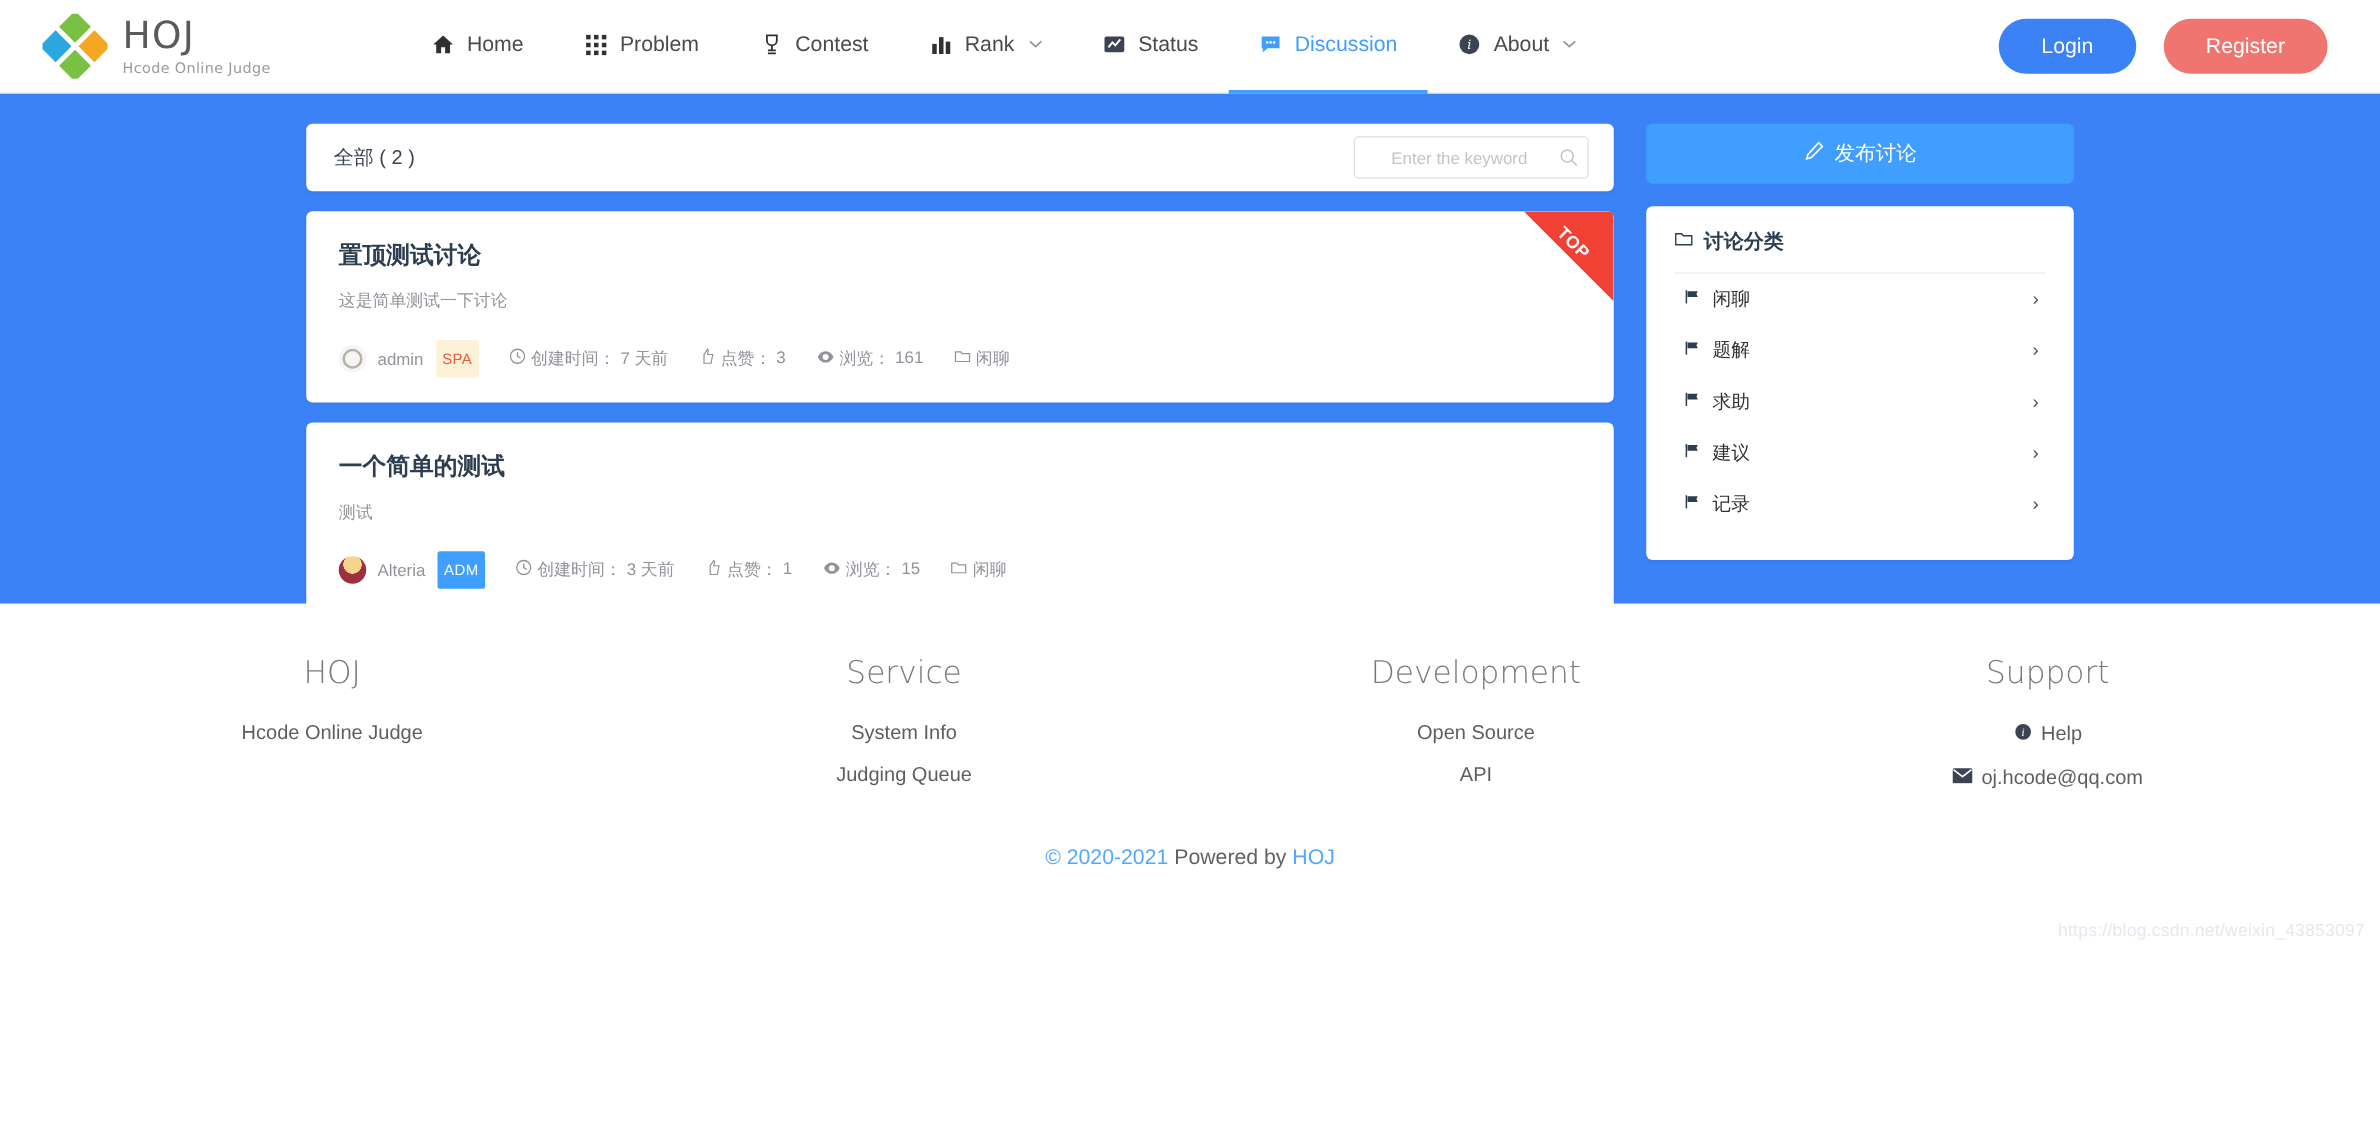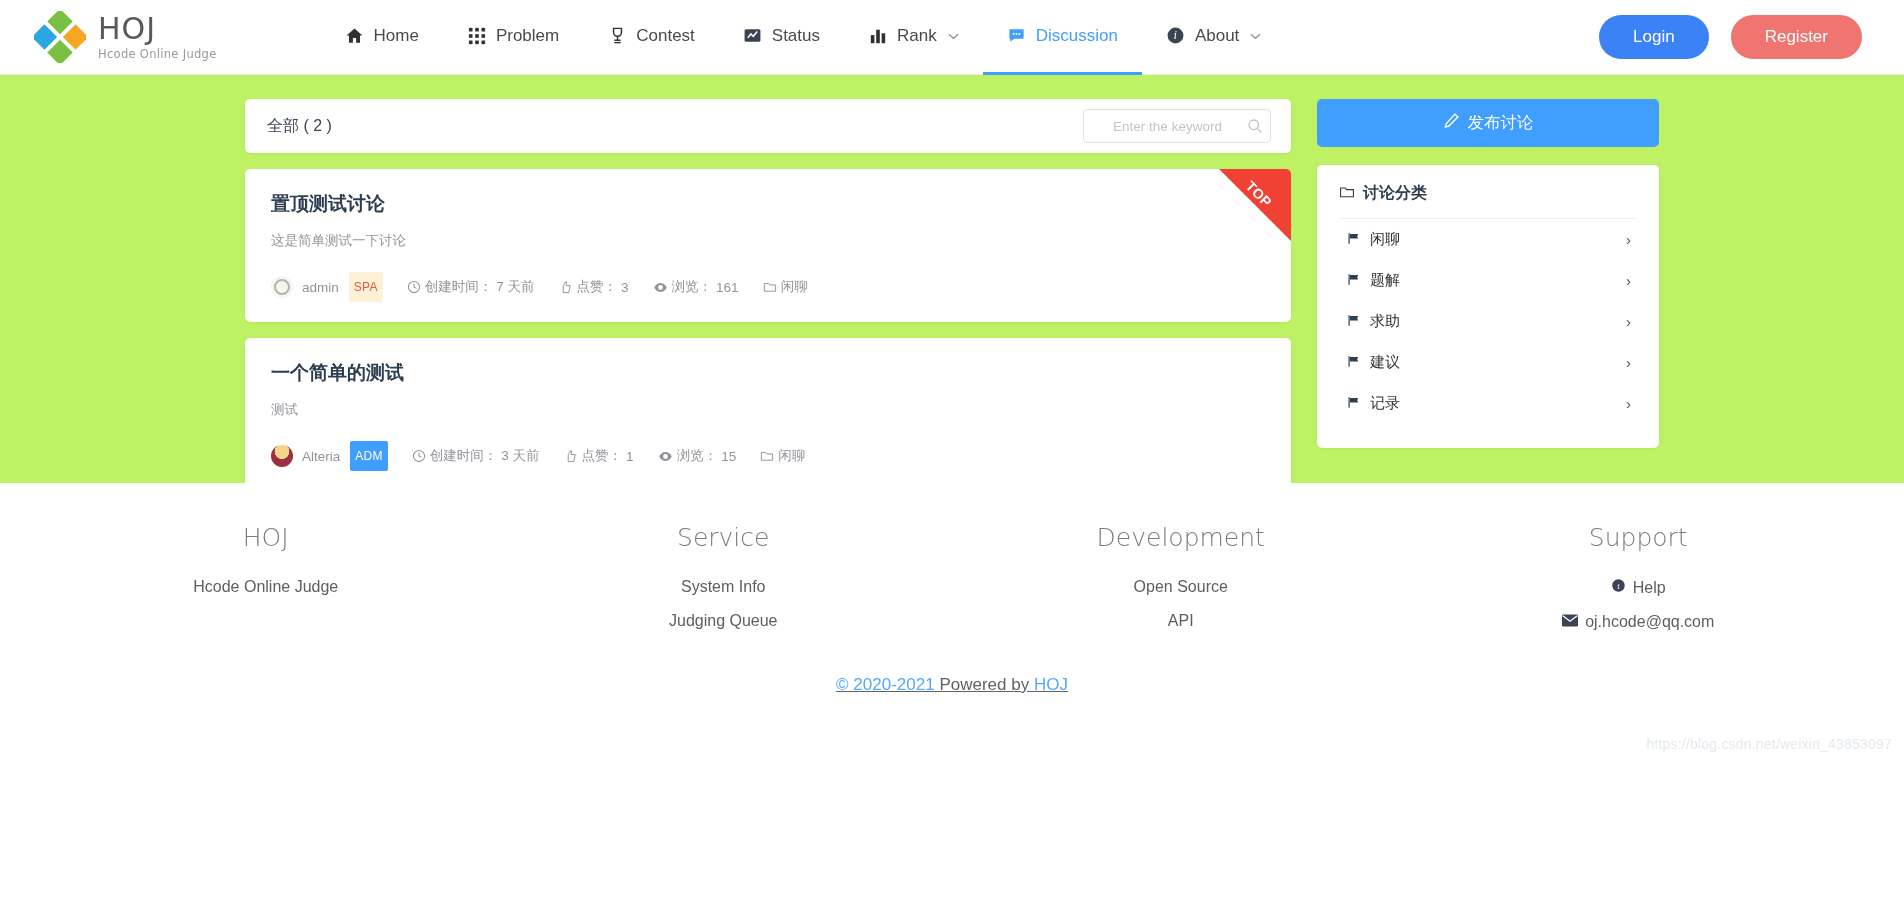--- a/index.html
+++ b/index.html
@@ -66,21 +66,21 @@
     border: none; border-radius: 22px;
     padding: 0 34px; height: 44px;
     font-size: 17px; color: #fff; cursor: pointer;
     font-family: "Liberation Sans", sans-serif;
   }
   .btn-login { background: #3b82f6; }
   .btn-register { background: #f07470; }
 
   
   .page {
-    background: #bef264;
+    background: #3b82f6;
     height: 408px;
     position: relative;
   }
   .container {
     display: flex;
     gap: 26px;
     padding: 24px 0 0 0;
     width: 1414px;
     margin: 0 auto;
   }
@@ -152,21 +152,21 @@
   }
   .meta-user { color: #909399; margin-left: 3px; margin-right: 4px; text-align: center; }
   .badge {
     font-size: 12px; font-weight: normal;
     padding: 8px 5px; border-radius: 2px;
     letter-spacing: 0.3px;
   }
   .badge-spa { background: #fdf2d8; color: #e65c3c; }
   .badge-adm { background: #409eff; color: #ffffff; }
   .meta-sep { display: inline-block; width: 12px; }
-  .meta-group { display: inline-flex; align-items: center; gap: 4px; }
+  .meta-group { display: inline-flex; align-items: flex-start; gap: 4px; }
   .meta-icon { display: inline-flex; align-items: center; color: #909399; }
 
   .ribbon {
     position: absolute; top: 0; right: 0;
     width: 72px; height: 72px; overflow: hidden;
     pointer-events: none;
   }
   .ribbon::before {
     content: ""; position: absolute;
     width: 0; height: 0;
@@ -242,21 +242,21 @@
     margin-bottom: 26px;
   }
   .foot-link {
     font-size: 16px; color: #5e5e5e;
     margin-bottom: 16px;
     display: flex; align-items: center; justify-content: center; gap: 7px;
     cursor: pointer;
   }
   .foot-copy {
     text-align: center; margin-top: 28px;
-    font-size: 17px; color: #606266; text-decoration: underline;
+    font-size: 17px; color: #606266;
   }
   .foot-copy .blue { color: #52a8ff; }
   .watermark {
     position: absolute; right: 12px; bottom: 6px;
     font-size: 14px; color: #e3e9ee;
     letter-spacing: 0.2px;
   }
 </style>
 </head>
 <body>
@@ -315,42 +315,42 @@
             <path d="M12 13v5"></path>
             <path d="M8 21h8"></path>
             <path d="M8 18h8"></path>
         </svg>
       </span>
       <span>Contest</span>
     </div>
 
     <div class="nav-item">
       <span class="nav-icon">
-        <svg width="19" height="19" viewBox="0 0 24 24">
-            <rect x="2" y="4" width="20" height="16" rx="2" fill="#3c4353"></rect>
-            <polyline points="6,15 10,10 13,13 18,7" fill="none" stroke="#fff" stroke-width="2"></polyline>
-          </svg>
-      </span>
-      <span>Status</span>
-    </div>
-
-    <div class="nav-item">
-      <span class="nav-icon">
         <svg width="18" height="18" viewBox="0 0 20 20" fill="#303133">
             <rect x="2" y="9" width="4" height="9"></rect>
             <rect x="8" y="3" width="4" height="15"></rect>
             <rect x="14" y="7" width="4" height="11"></rect>
           </svg>
       </span>
       <span>Rank</span>
       <span class="nav-caret">
         <svg width="11" height="8" viewBox="0 0 12 8" fill="none" stroke="#909399" stroke-width="1.5">
             <polyline points="1,2 6,6.5 11,2"></polyline>
           </svg>
       </span>
+    </div>
+
+    <div class="nav-item">
+      <span class="nav-icon">
+        <svg width="19" height="19" viewBox="0 0 24 24">
+            <rect x="2" y="4" width="20" height="16" rx="2" fill="#3c4353"></rect>
+            <polyline points="6,15 10,10 13,13 18,7" fill="none" stroke="#fff" stroke-width="2"></polyline>
+          </svg>
+      </span>
+      <span>Status</span>
     </div>
 
     <div class="nav-item active">
       <span class="nav-icon">
         <svg width="19" height="19" viewBox="0 0 24 24">
             <path d="M3 4h18v12H9l-5 4v-4H3z" fill="#409eff"></path>
             <circle cx="8.5" cy="10" r="1.3" fill="#fff"></circle>
             <circle cx="12" cy="10" r="1.3" fill="#fff"></circle>
             <circle cx="15.5" cy="10" r="1.3" fill="#fff"></circle>
           </svg>

